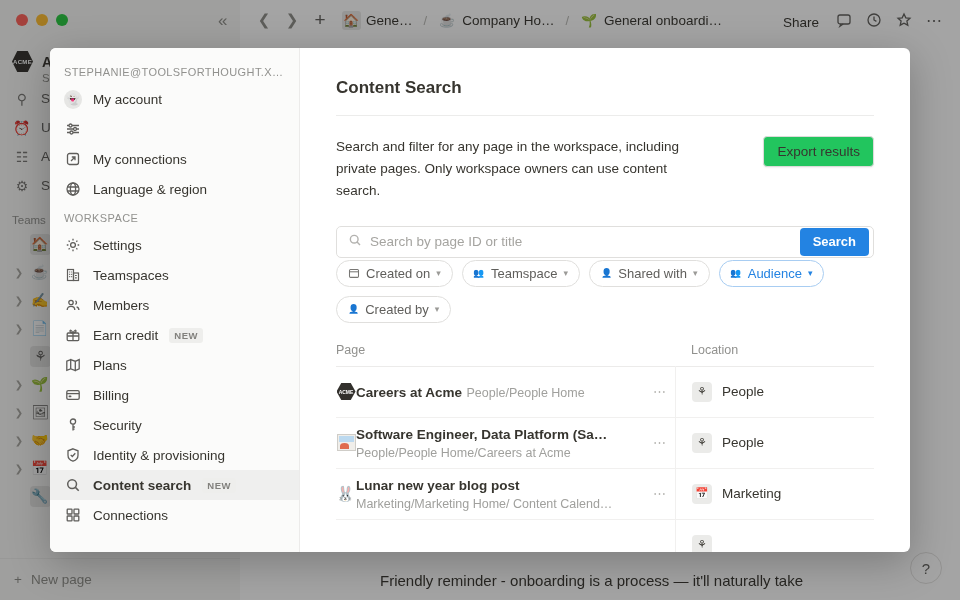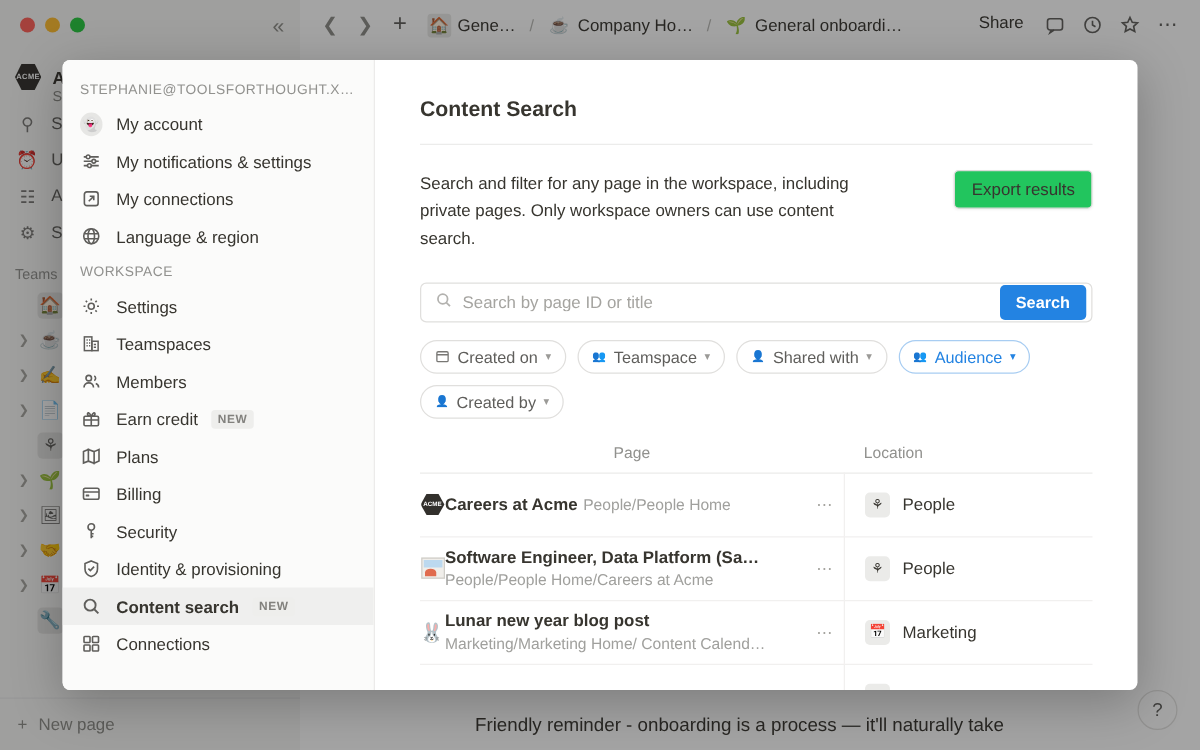--- a/index.html
+++ b/index.html
@@ -44,21 +44,21 @@
     display: flex; align-items: center; gap: 5px; padding: 2px 6px;
     border-radius: 4px; font-size: 13.5px; color: #37352f; white-space: nowrap;
   }
   .crumb .bico {
     width: 19px; height: 19px; display: flex; align-items: center;
     justify-content: center; font-size: 13px; border-radius: 3px;
   }
   .crumb .bico.home { background: #e9e9e7; }
   .sep { color: #b9b9b5; font-size: 13px; padding: 0 1px; }
   .topbar-right {
-    margin-left: auto; display: flex; align-items: flex-start; gap: 2px;
+    margin-left: auto; display: flex; align-items: flex-end; gap: 2px;
   }
   .topbar-right .share {
     font-size: 13.5px; color: #37352f; padding: 4px 9px; border-radius: 4px;
   }
   .tr-ico {
     width: 28px; height: 28px; display: flex; align-items: center;
     justify-content: center; color: #5f5e5b;
   }
 
   
@@ -181,39 +181,39 @@
   .search-input {
     flex: 1; border: 0; outline: 0; font-size: 13.5px; color: #37352f;
     font-family: "Liberation Sans", sans-serif; background: transparent;
   }
   .search-input::placeholder { color: #a5a4a0; }
   .search-btn {
     background: #2383e2; color: #fff; border: 0; border-radius: 4px;
     font-size: 13px; font-weight: 600; padding: 6px 13px; height: 28px;
     font-family: "Liberation Sans", sans-serif;
   }
-  .chips { margin-top: 14px; display: flex; flex-wrap: wrap; gap: 9px; }
+  .chips { margin-top: 2px; display: flex; flex-wrap: wrap; gap: 9px; }
   .chip {
     display: flex; align-items: center; gap: 6px; height: 27px;
     border: 1px solid #e0dfdd; border-radius: 14px; padding: 0 11px;
     font-size: 13px; color: #5f5e5b; background: #fff; white-space: nowrap;
   }
   .chip .cic { font-size: 11px; color: #787774; display: flex; }
   .chip .cav { font-size: 9px; color: #5f5e5b; }
   .chip.active { border-color: #a8cdf2; color: #2383e2; }
   .chip.active .cic, .chip.active .cav { color: #2383e2; }
   .chip .chev { font-size: 9px; color: #9b9a97; }
   .chip.active .chev { color: #2383e2; }
 
   .results { margin-top: 20px; }
   .res-head {
     display: flex; border-bottom: 1px solid #ecebea; font-size: 12.5px;
     color: #91918e; padding-bottom: 9px;
   }
-  .col-page { width: 339px; text-align: center; }
+  .col-page { width: 339px; }
   .col-loc { padding-left: 16px; }
   .res-row {
     display: flex; align-items: center; height: 51px;
     border-bottom: 1px solid #f1f0ef;
   }
   .row-page {
     width: 339px; display: flex; align-items: center; 
     padding-right: 8px;
   }
   .row-emoji {
@@ -413,21 +413,20 @@
     </div>
     <div class="nav-item">
       <span class="nic">
         <svg width="16" height="16" viewBox="0 0 16 16" fill="none" stroke="currentColor" stroke-width="1.3">
           <path d="M2 4.5h12M2 8h12M2 11.5h12"></path>
             <circle cx="5.5" cy="4.5" r="1.5" fill="#fff"></circle>
           <circle cx="10" cy="8" r="1.5" fill="#fff"></circle>
             <circle cx="6.5" cy="11.5" r="1.5" fill="#fff"></circle>
         </svg>
       </span>
-      <span>My notifications &amp; settings</span>
     </div>
     <div class="nav-item">
       <span class="nic">
         <svg width="16" height="16" viewBox="0 0 16 16" fill="none" stroke="currentColor" stroke-width="1.3">
           <rect x="2.5" y="2.5" width="11" height="11" rx="2"></rect>
             <path d="M6 10l4-4M6.8 6H10v3.2"></path>
         </svg>
       </span>
       <span>My connections</span>
     </div>

